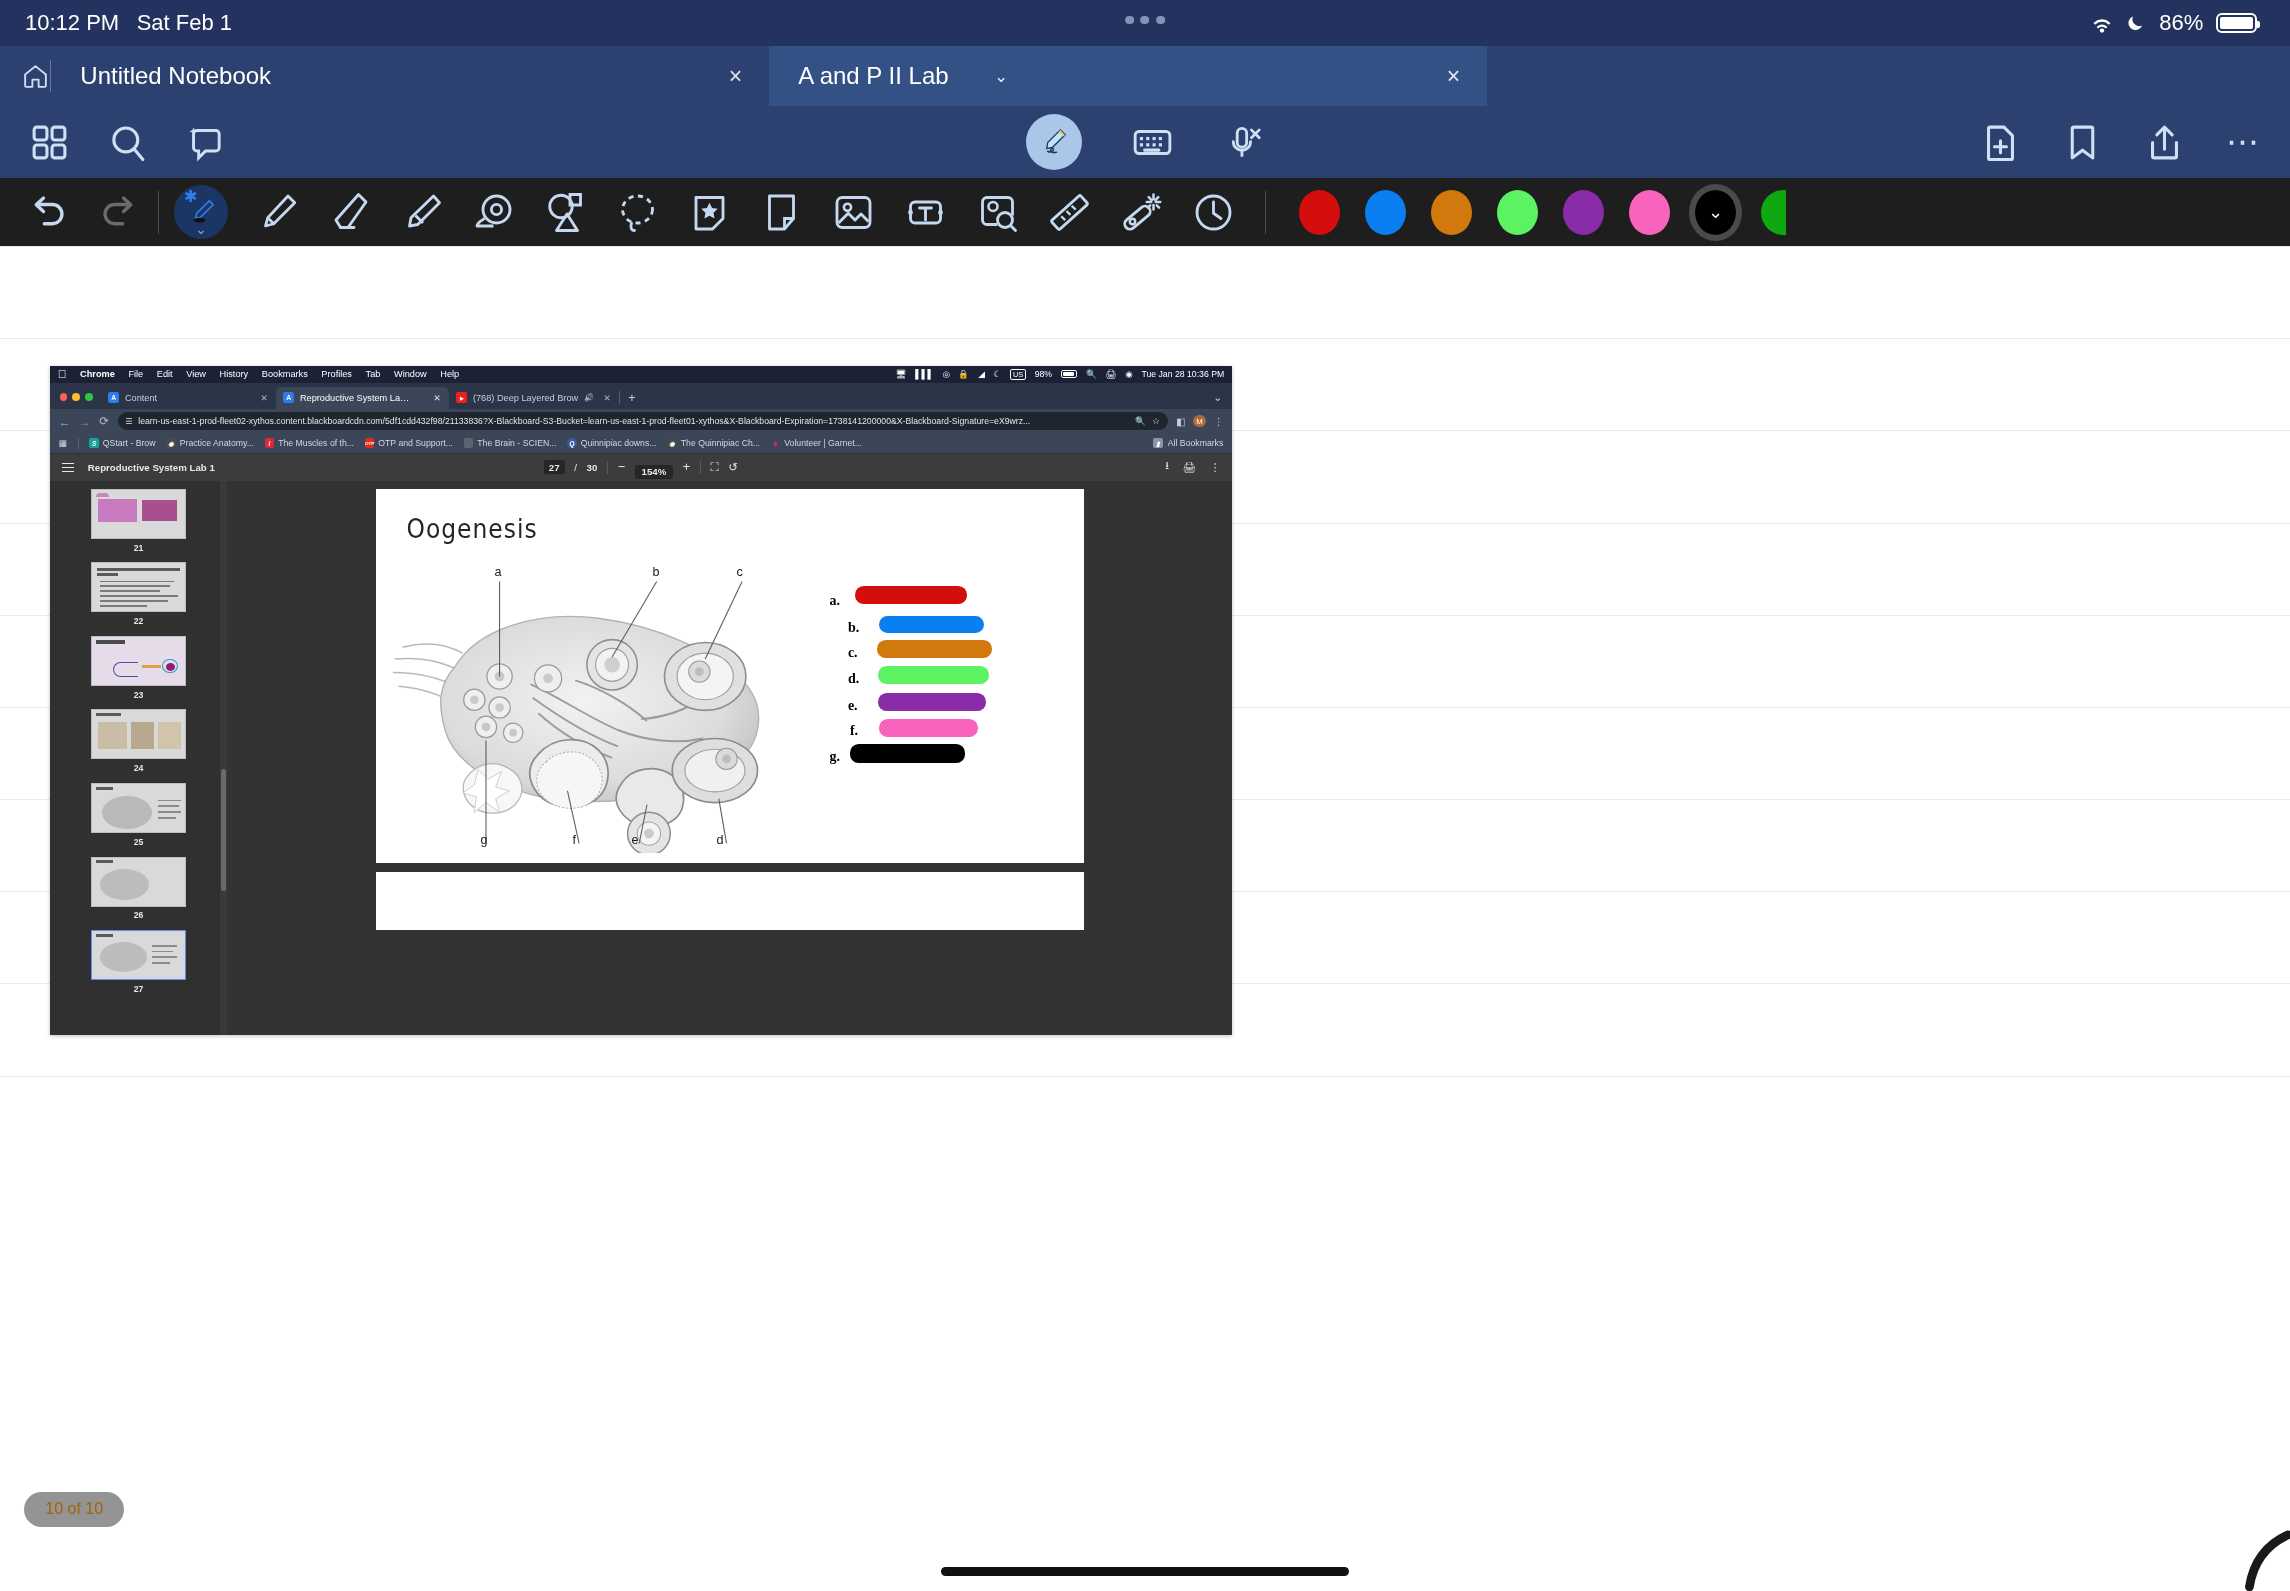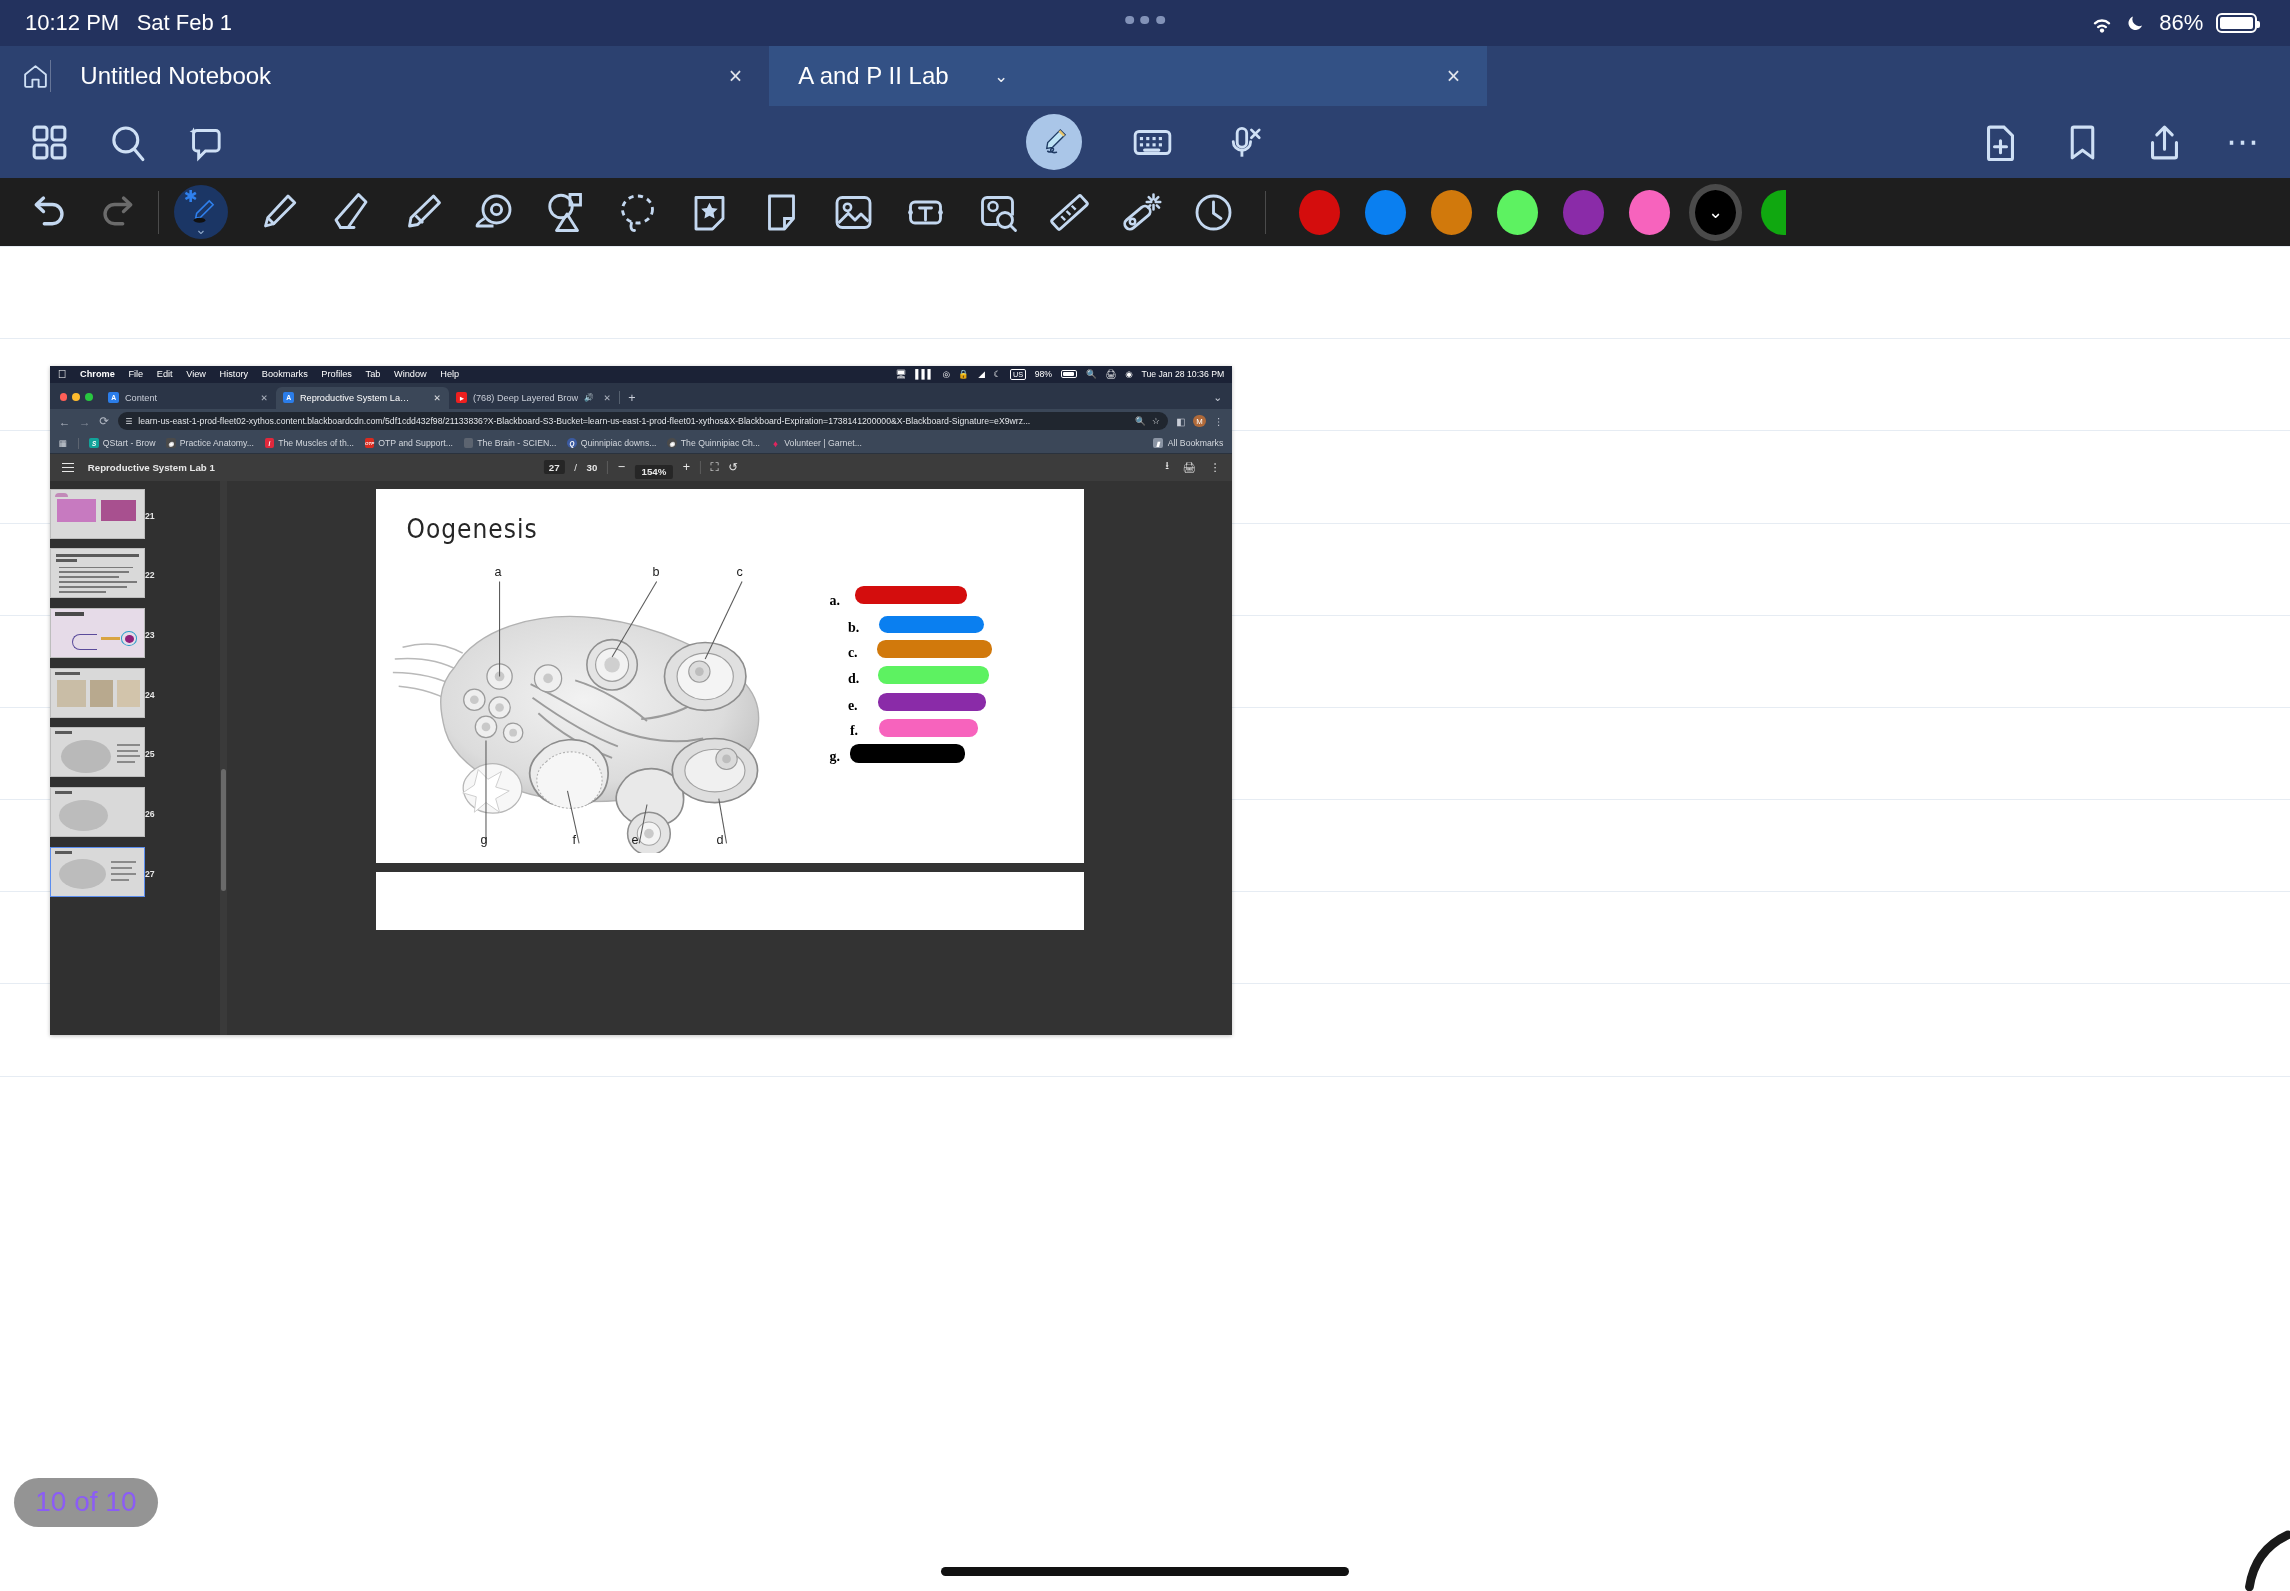--- a/index.html
+++ b/index.html
@@ -166,21 +166,21 @@
   .pgbox { background:#262626; border-radius:1.9px; padding:1.5px 4.9px; font-weight:700;}
   .zoombox { background:#262626; border-radius:1.9px; padding:1.5px 6.8px; font-weight:700;margin-top:9px;}
   .vdiv { width:1px;height:12.6px;background:#5c5c5c;}
   .pdf-right { margin-left:auto; display:flex;align-items:center;gap:13.6px; font-size:10.7px;}
 
   .pdf-body { display:flex; height: calc(669px - 16.5px - 26px - 25px - 20.4px - 27px); background:#333333; }
   .thumbs {
     width: 177px; background:#303030; overflow:hidden; position:relative;
     padding-top: 7.8px;
   }
-  .thumb-item { display:flex;align-items:center; margin-bottom: 9.7px;}
+  .thumb-item { display:flex;flex-direction:column;align-items:center; margin-bottom: 9.7px;}
   .thumb-card {
     width: 95px; height: 50px; background:#d9d9d9; border:1px solid #bdbdbd;
     position:relative; overflow:hidden;
   }
   .thumb-card.cur { border: 1.9px solid #5b8def; }
   .thumb-num { color:#e6e6e6; font-size:8.7px; font-weight:700; margin-top: 3.9px;}
   .scrollbar {
     position:absolute; right:0; top:0; width:6.8px; height:100%; background:#3a3a3a;
   }
   .scrollbar i { position:absolute; left:1px; top:52%; width:4.9px; height:22%; background:#6a6a6a; border-radius:2.9px; display:block;}
@@ -193,23 +193,23 @@
     font-family:"DejaVu Sans Condensed","Liberation Sans",sans-serif; letter-spacing:1px; font-weight:400;}
   .ovary-wrap { position:absolute; left: 9.7px; top: 73px; width: 427px; height: 291px;}
   .lbl-lc { position:absolute; font-size:12.6px; color:#1a1a1a;}
 
   .key { position:absolute; left: 454px; top: 95px; width: 243px; height: 209px;}
   .key-row { position:absolute; display:flex; align-items:center; }
   .key-letter { font-size:14px; font-weight:700; color:#000; font-family:"Liberation Serif",serif;}
   .scribble { border-radius: 8.7px; }
 
   .pagecount {
-    position:absolute; left: 14px; bottom: 64px;
-    background: rgba(125,125,125,.82); color:#8b5cf6;
-    font-size: 28px; padding: 8.7px 21.3px; border-radius: 27px;
+    position:absolute; left: 24px; bottom: 64px;
+    background: rgba(125,125,125,.82); color:#a16207;
+    font-size: 16px; padding: 8.7px 21.3px; border-radius: 27px;
   }
   .home-indicator {
     position:absolute; left:50%; transform:translateX(-50%); bottom: 15.5px;
     width: 408px; height: 8.7px; background:#111; border-radius:5.8px;
   }
   .corner-curl {
     position:absolute; right: 0px; bottom: 0px; width: 87px; height: 64px; overflow:hidden;
   }
 </style>
 </head>

